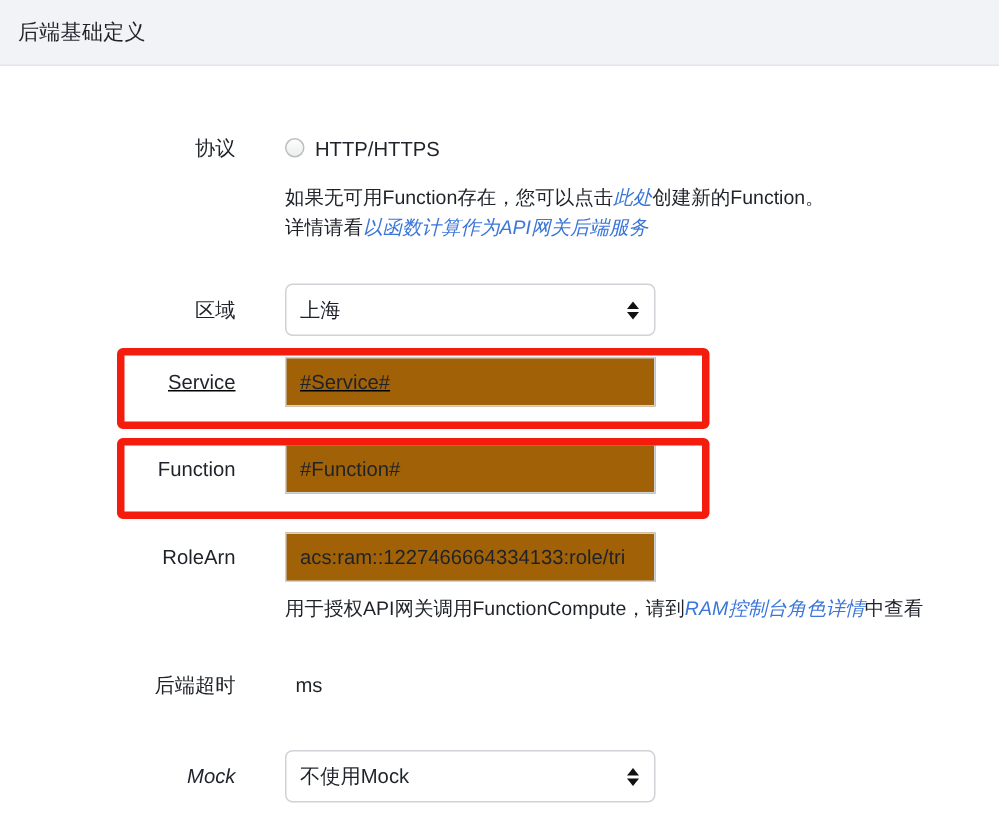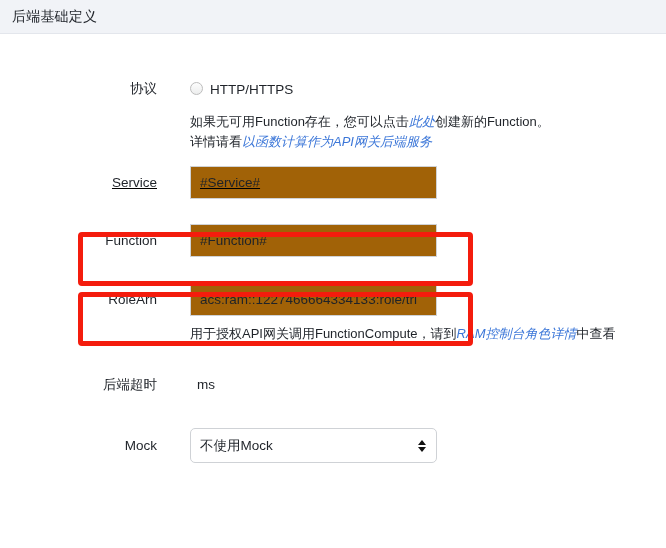--- a/index.html
+++ b/index.html
@@ -11,21 +11,21 @@
     height: 548px;
     background: #ffffff;
     font-family: "Liberation Sans", sans-serif;
     -webkit-font-smoothing: antialiased;
     overflow: hidden;
     position: relative;
   }
 
   
   .panel-header {
-    height: 34px;
+    height: 44px;
     box-sizing: border-box;
     background: #f1f3f7;
     border-bottom: 1px solid #e3e6ec;
     display: flex;
     align-items: center;
     padding-left: 12px;
   }
   .panel-header-title {
     font-size: 14px;
     color: #1f2329;
@@ -231,20 +231,32 @@
 
   <div class="help-block" style="margin-top:6px;">
     <div class="help-line">
       <span>如果无可用Function存在，您可以点击</span><span class="lnk">此处</span><span>创建新的Function。</span>
     </div>
     <div class="help-line">
       <span>详情请看</span><span class="lnk">以函数计算作为API网关后端服务</span>
     </div>
   </div>
 
+  <div class="form-row" style="margin-top:27px;">
+    <div class="label-col" style="line-height:35px;">区域</div>
+    <div class="field-col">
+      <div class="select-input">
+        <span>上海</span>
+        <span class="stepper">
+          <i class="up"></i>
+            <i class="down"></i>
+        </span>
+      </div>
+    </div>
+  </div>
 
   <div class="form-row" style="margin-top:14px;text-decoration:underline;">
     <div class="label-col" style="line-height:33px;">Service</div>
     <div class="field-col">
       <div class="text-input">#Service#</div>
     </div>
   </div>
 
   <div class="form-row" style="margin-top:25px;">
     <div class="label-col" style="line-height:33px;">Function</div>
@@ -267,21 +279,21 @@
   </div>
 
   <div class="form-row" style="margin-top:24px;">
     <div class="label-col" style="line-height:33px;">后端超时</div>
     <div class="field-col inline">
       <span class="unit">ms</span>
     </div>
   </div>
 
   <div class="form-row" style="margin-top:27px;">
-    <div class="label-col" style="line-height:35px;">Mock</div>
+    <div class="label-col" style="line-height:35px;font-style:italic;">Mock</div>
     <div class="field-col">
       <div class="select-input">
         <span>不使用Mock</span>
         <span class="stepper">
           <i class="up"></i>
             <i class="down"></i>
         </span>
       </div>
     </div>
   </div>

